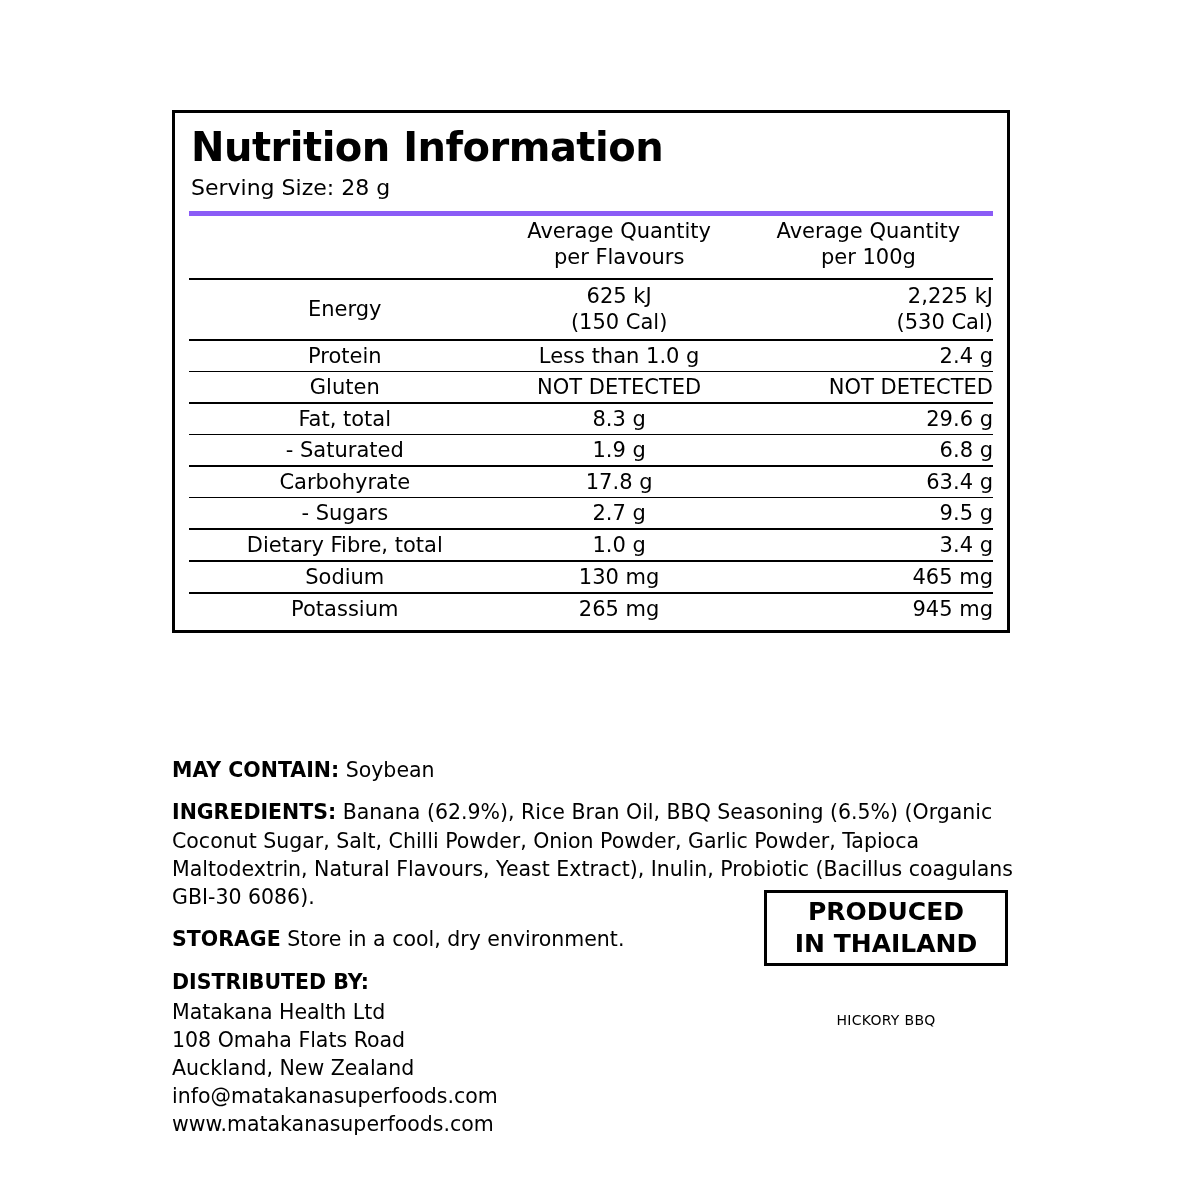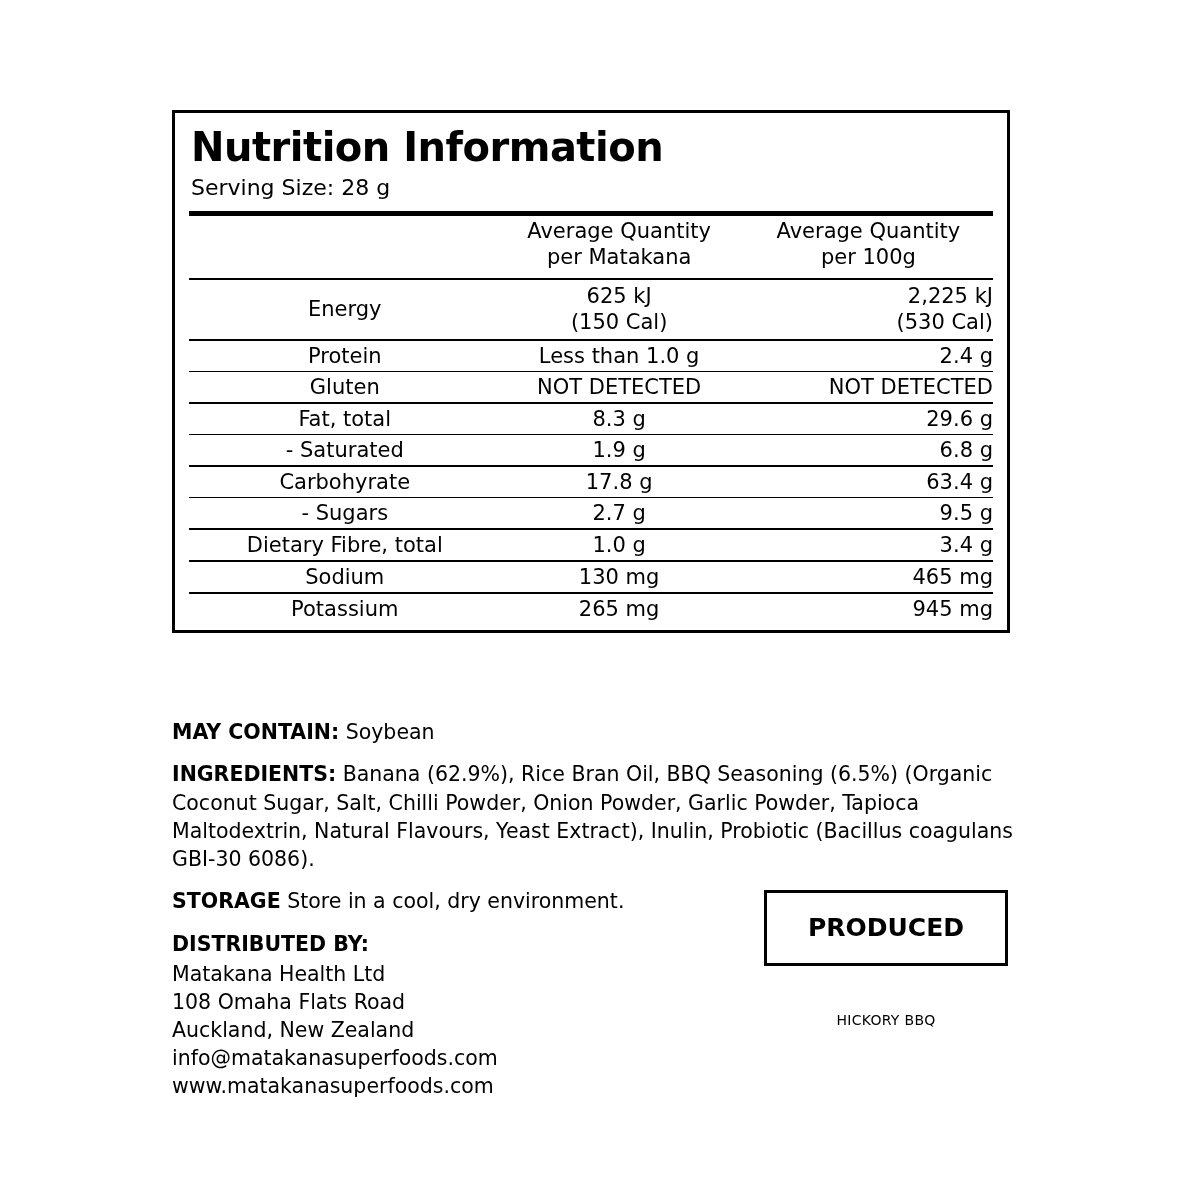--- a/index.html
+++ b/index.html
@@ -63,35 +63,35 @@
   .col-100 { width: 31%; text-align: right; }
 
   tr.hdr td {
     text-align: center;
     font-size: 21px;
     line-height: 1.25;
     padding-bottom: 8px;
     padding-top: 2px;
   }
   tr.thickline td {
-    border-top: 5px solid #000000;
+    border-top: 5px solid #8b5cf6;
   }
   tr.line td {
     border-top: 2px solid #000;
   }
   tr.thinline td {
     border-top: 1px solid #000;
   }
   .two-line { line-height: 1.25; }
 
   
   .below {
     position: absolute;
     left: 172px;
-    top: 718px;
+    top: 756px;
     width: 860px;
     font-size: 20.5px;
     line-height: 1.38;
   }
   .blk { margin-bottom: 14px; }
   .lbl { font-weight: bold; }
   .ingredients { width: 852px; }
   .distrib-lines { line-height: 1.37; }
   .distrib-head { font-weight: bold; margin-bottom: 2px; }
 
@@ -132,21 +132,21 @@
     <div class="nip-inner">
       <div class="nip-title">Nutrition Information</div>
       <div class="nip-sub">Serving Size: 28 g</div>
 
       <table class="nut">
         <tbody>
           <tr class="hdr thickline">
             <td class="col-name"></td>
             <td class="col-serve">
               <div>Average Quantity</div>
-              <div>per Matakana</div>
+              <div>per Flavours</div>
             </td>
             <td class="col-100">
               <div>Average Quantity</div>
               <div>per 100g</div>
             </td>
           </tr>
 
           <tr class="line">
             <td class="col-name">Energy</td>
             <td class="col-serve two-line">
@@ -239,17 +239,18 @@
       <div>Matakana Health Ltd</div>
       <div>108 Omaha Flats Road</div>
       <div>Auckland, New Zealand</div>
       <div>info@matakanasuperfoods.com</div>
       <div>www.matakanasuperfoods.com</div>
     </div>
   </div>
 
   <div class="produced">
     <div>PRODUCED</div>
+    <div>IN THAILAND</div>
   </div>
 
   <div class="variant">HICKORY BBQ</div>
 
 </div>
 
 </body></html>

